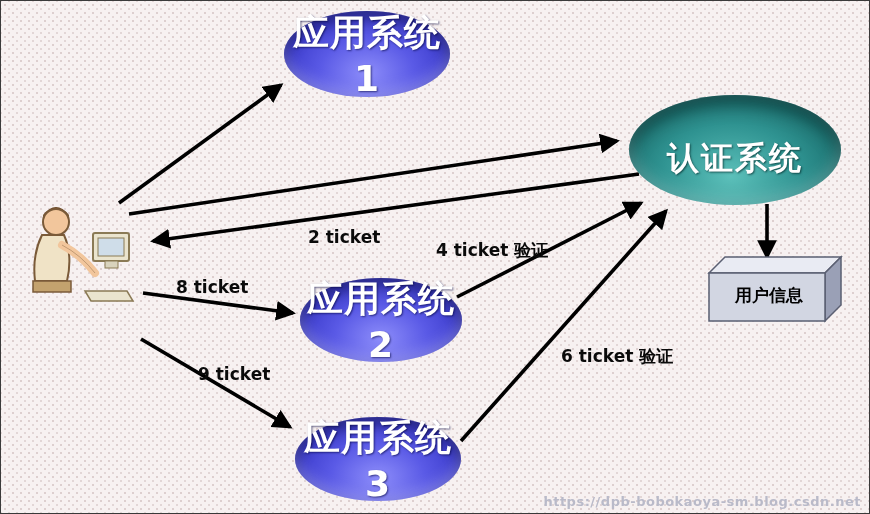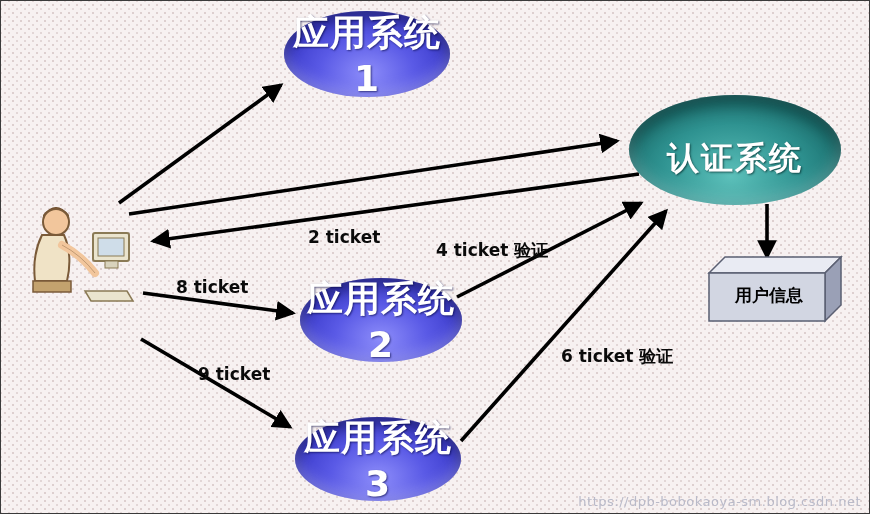--- a/index.html
+++ b/index.html
@@ -48,20 +48,21 @@
     position:absolute;
     left:712px;top:283px;width:112px;
     text-align:center;
     font-size:17px;font-weight:bold;color:#000;
   }
   .watermark{
     position:absolute;
     right:8px;bottom:4px;
     font-size:13px;color:#b9bac9;
     letter-spacing:.5px;
+    font-weight:bold;
   }
 </style>
 </head>
 <body>
 
 <div class="stage">
 
   <svg class="layer" width="870" height="514" viewBox="0 0 870 514">
     <defs>
       <marker id="ah" viewBox="0 0 10 10" refX="8.5" refY="5" markerWidth="5.5" markerHeight="5.5" orient="auto-start-reverse">

